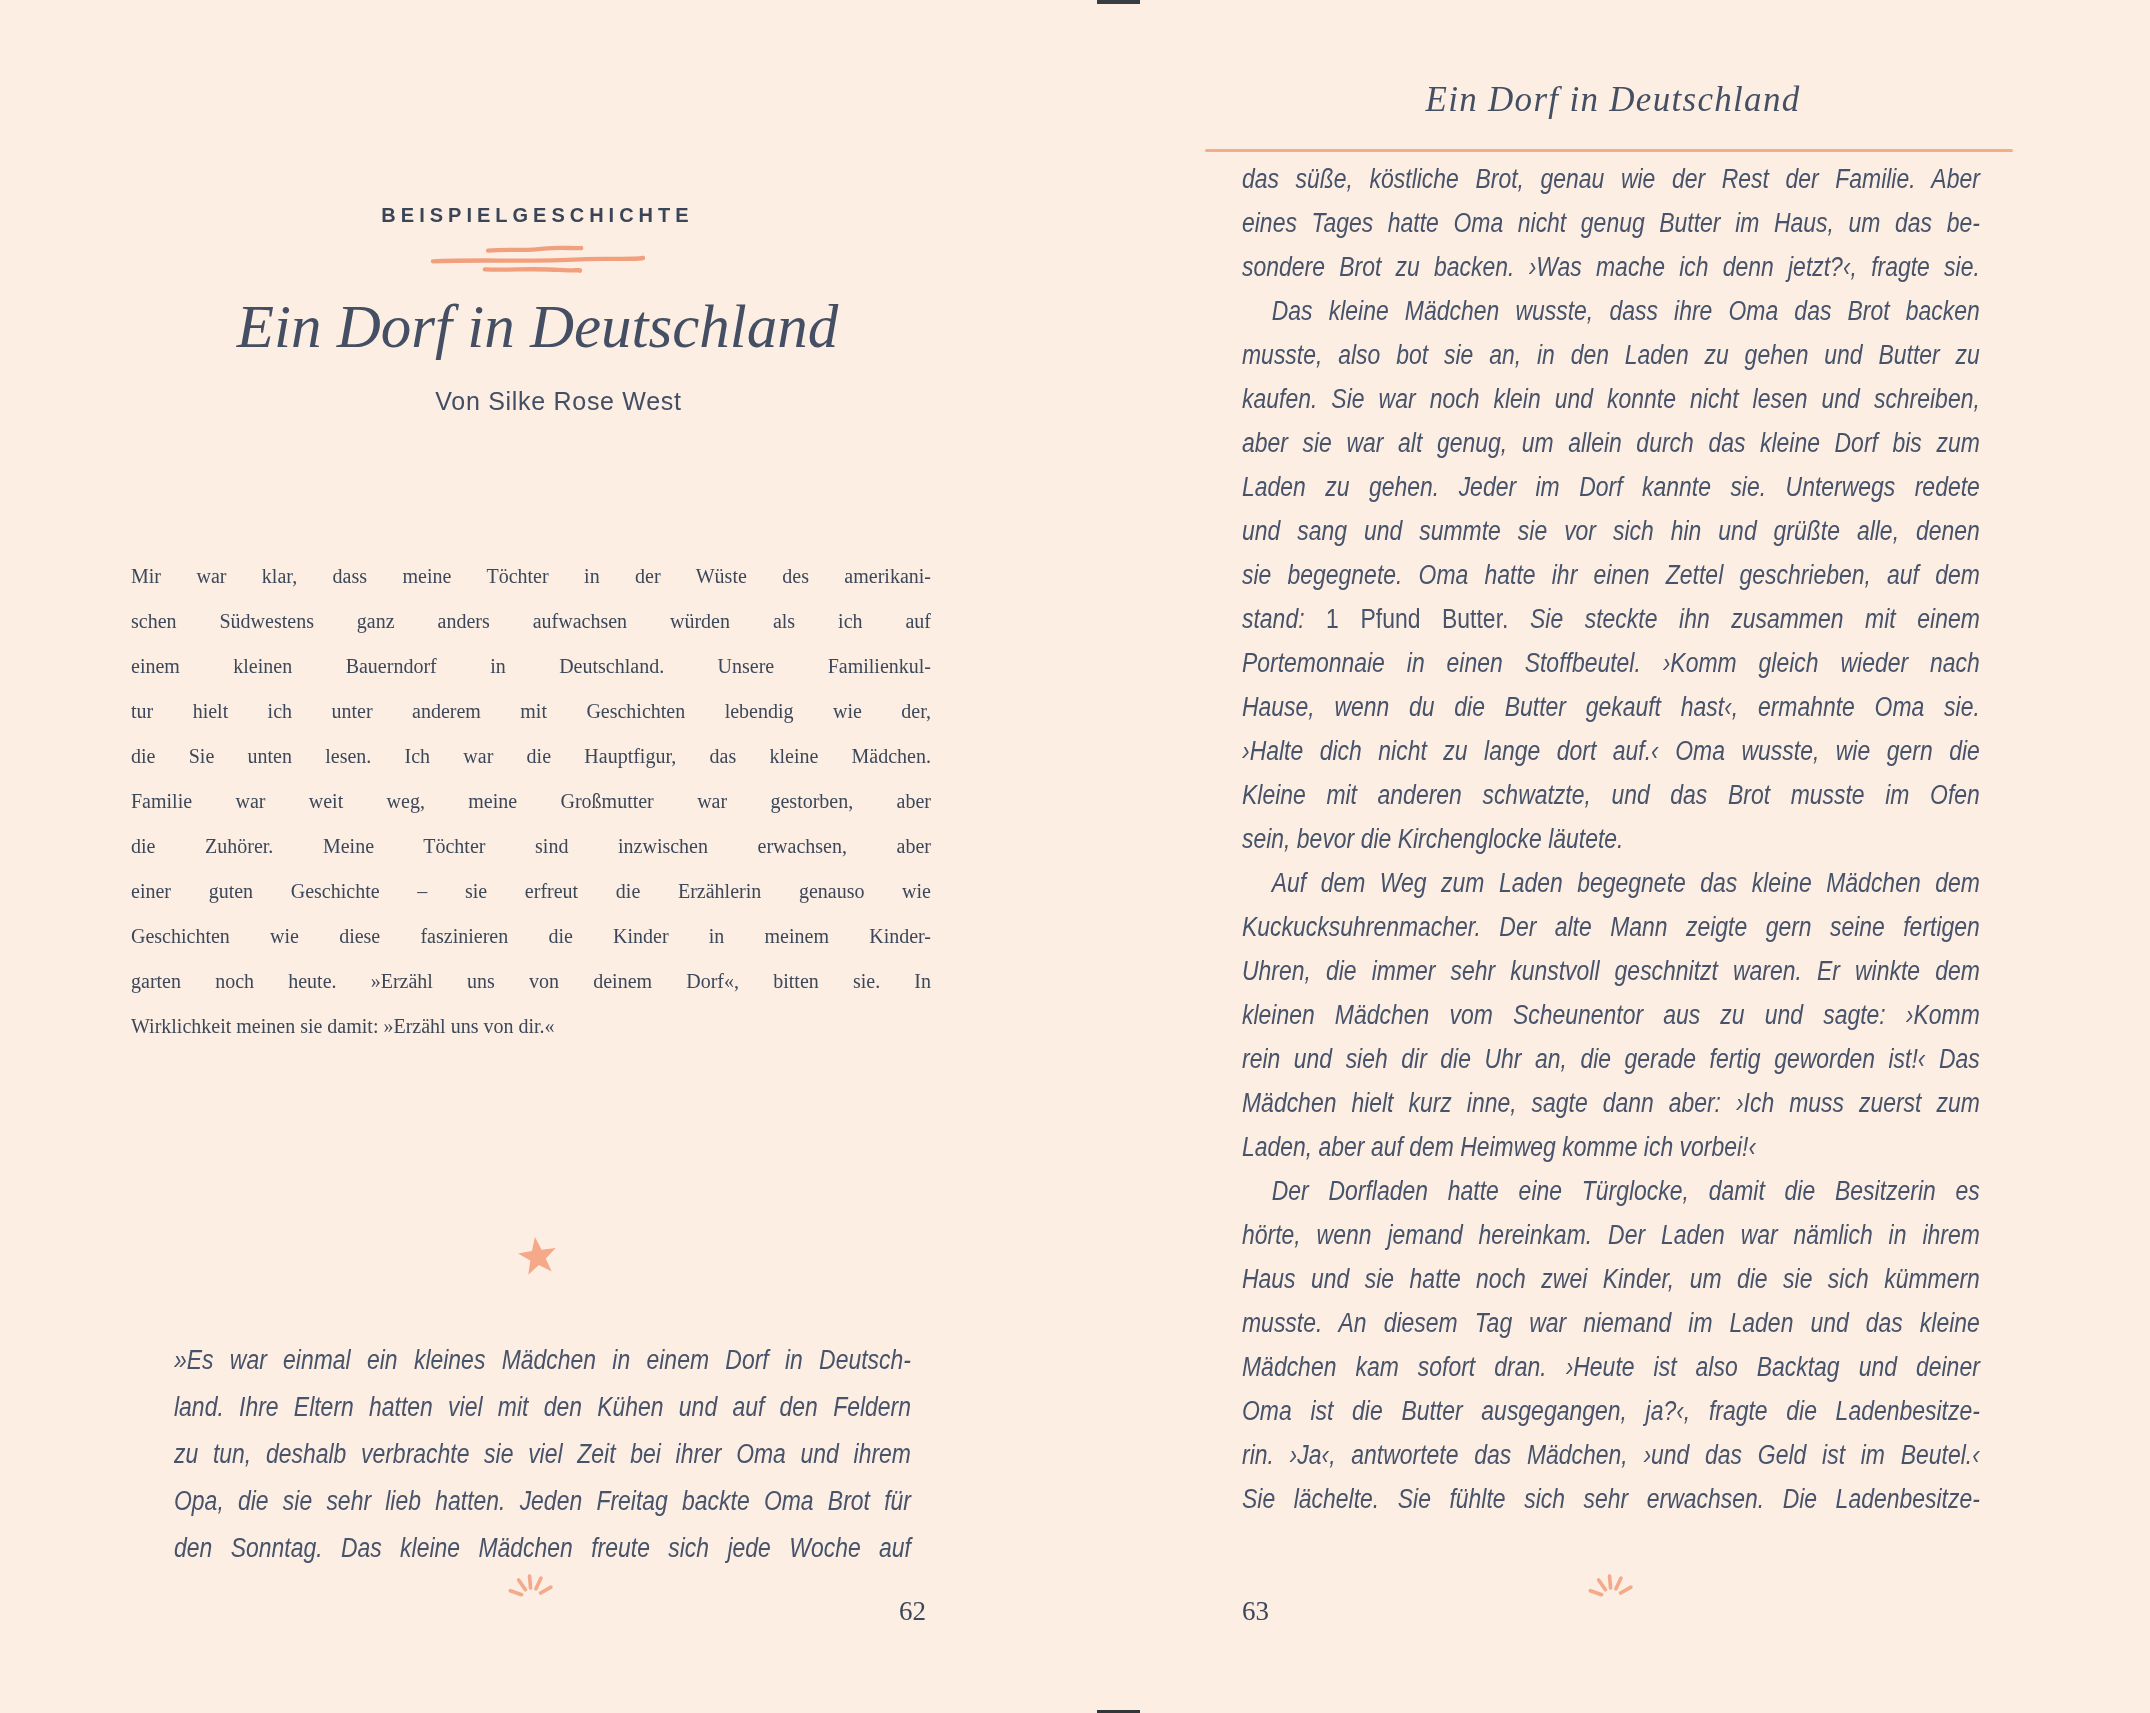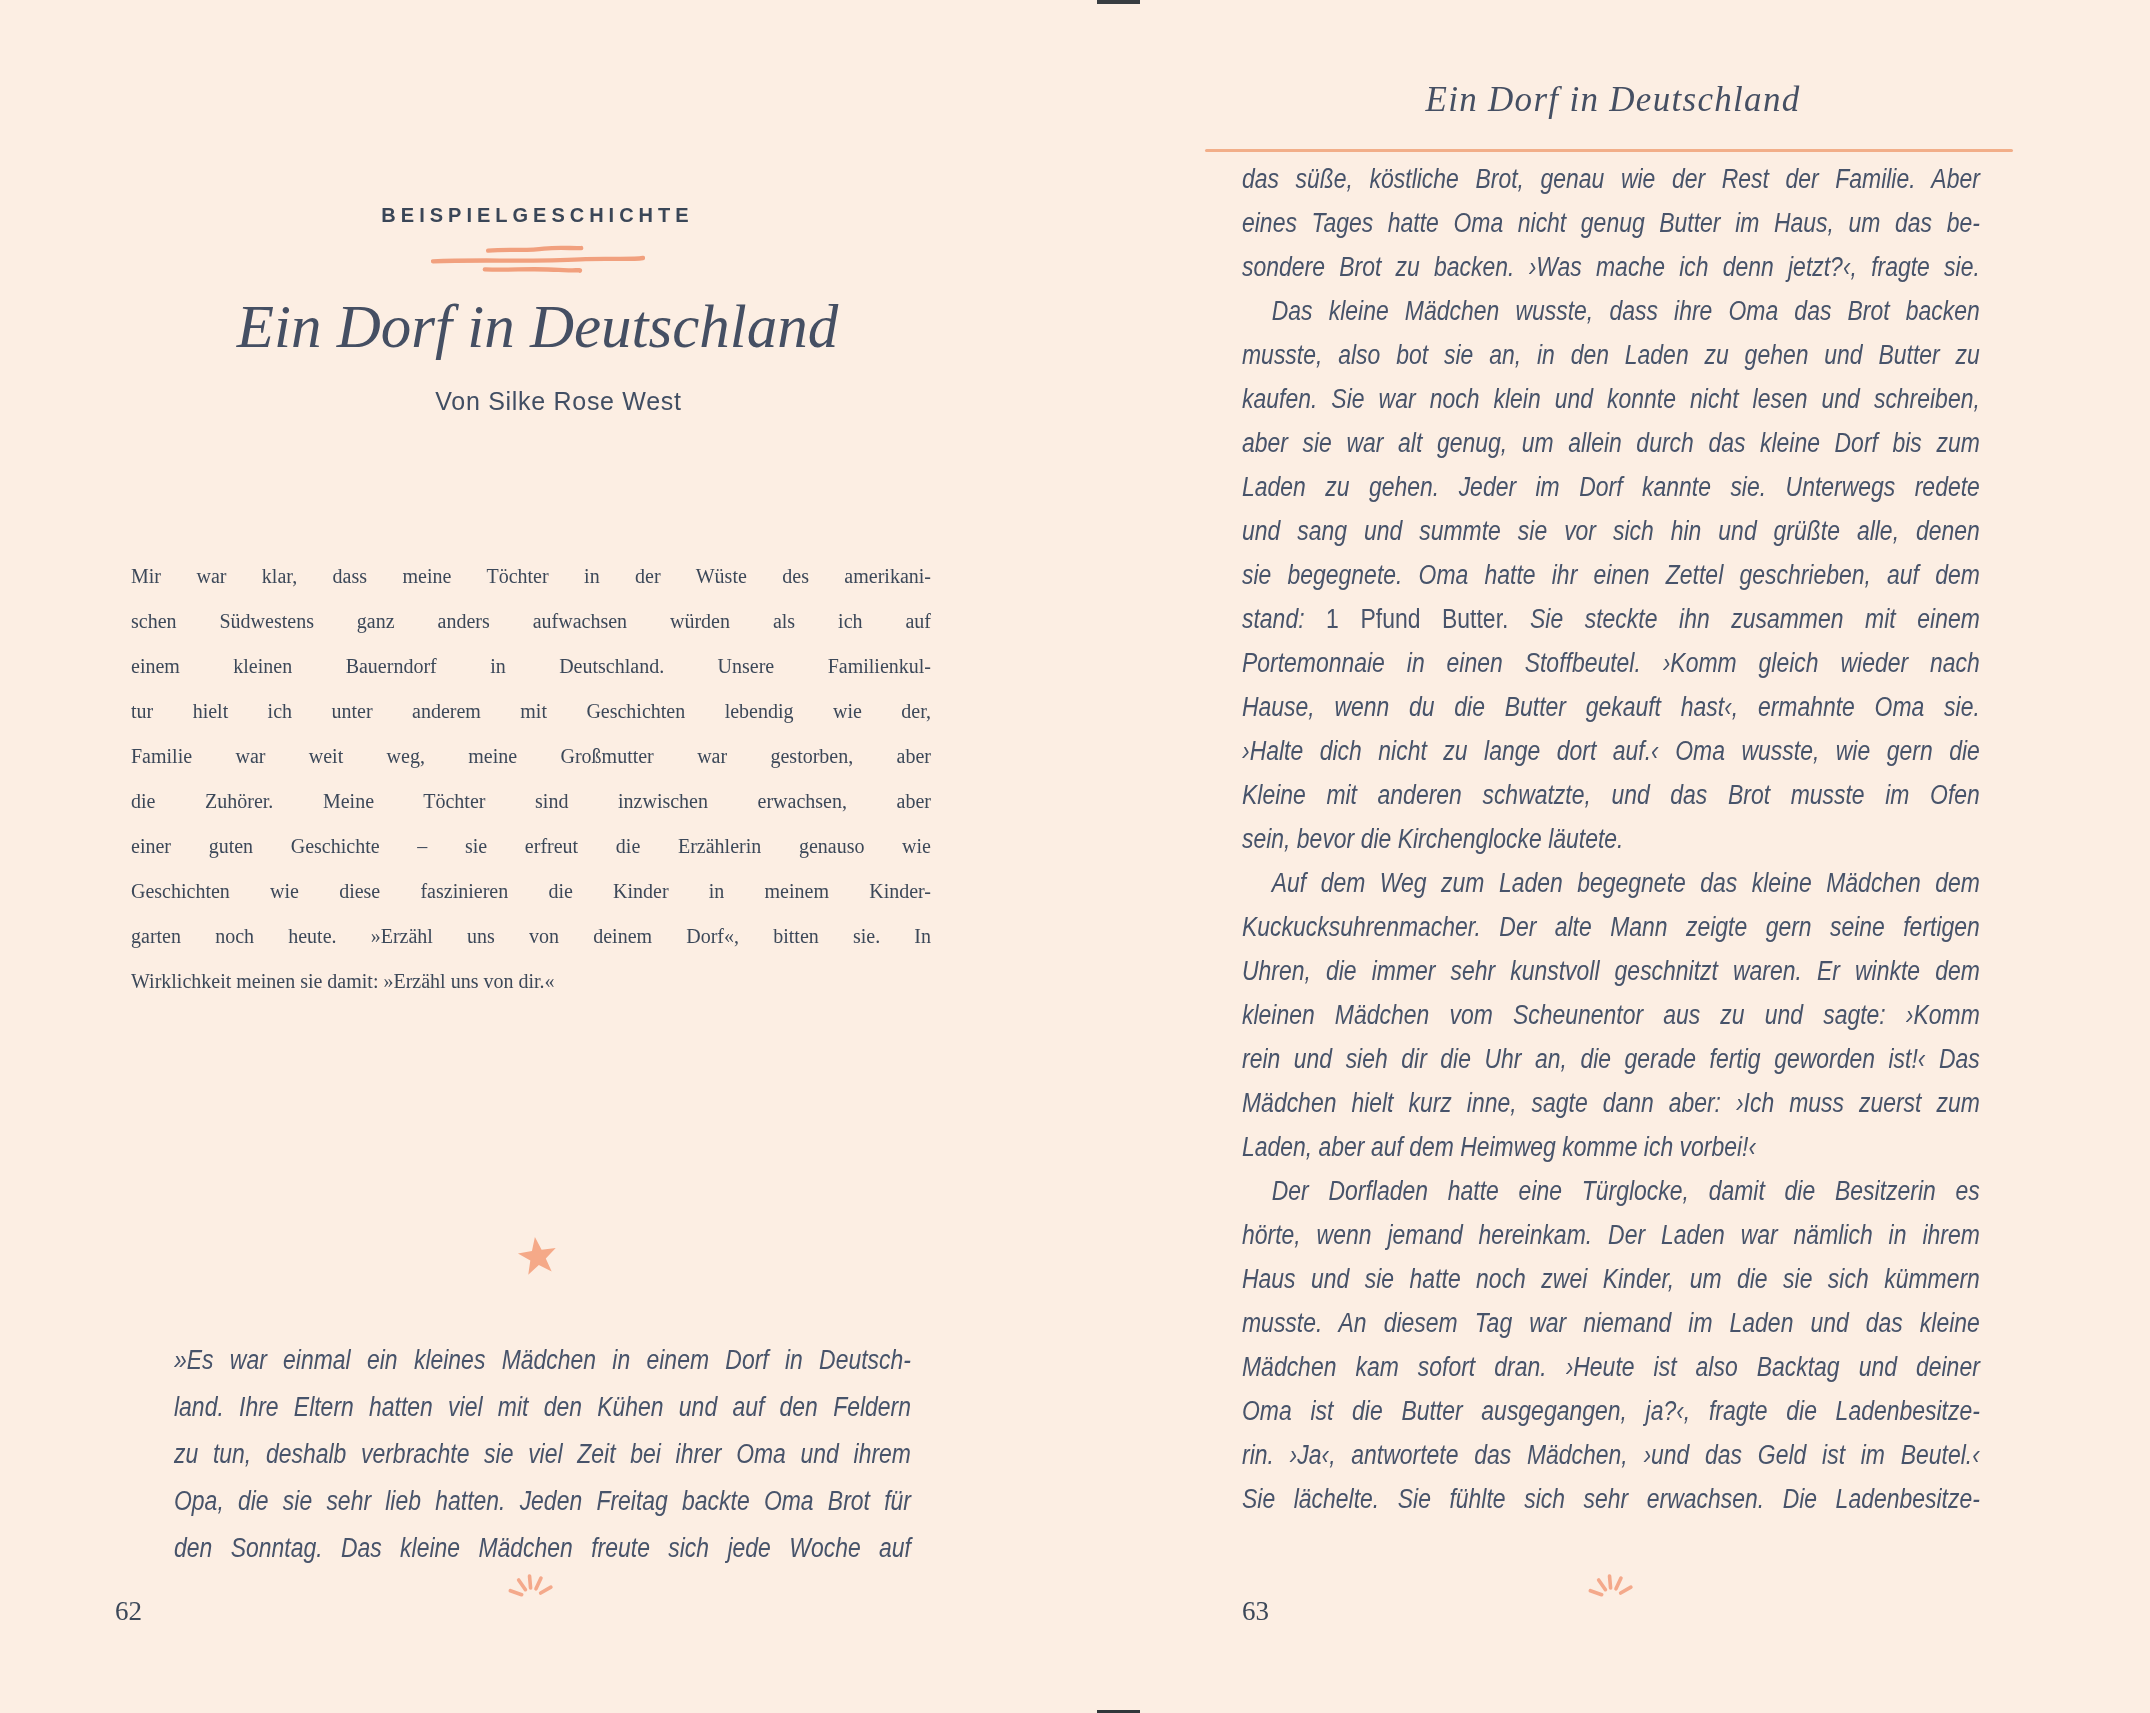--- a/index.html
+++ b/index.html
@@ -100,21 +100,21 @@
   }
 
   
   .sparkle-left{top:1568px;left:498px;}
   .sparkle-right{top:1568px;left:1578px;}
   .folio{
     font-family:"Liberation Serif",serif;
     font-size:27px;color:var(--ink);
     top:1596px;
   }
-  .folio-left{left:115px;width:800px;text-align:left;}
+  .folio-left{left:126px;width:800px;text-align:right;}
   .folio-right{left:1242px;width:738px;text-align:left;}
 </style>
 </head>
 <body>
 
 <div class="spread">
 
   <div class="print-mark top"></div>
   <div class="print-mark bottom"></div>
 
@@ -130,20 +130,21 @@
 
   <div class="abs centered-page-left story-title">Ein Dorf in Deutschland</div>
 
   <div class="abs centered-page-left byline">Von Silke Rose West</div>
 
   <div class="abs textblock intro-block">
       <div class="line">Mir war klar, dass meine Töchter in der Wüste des amerikani-</div>
       <div class="line">schen Südwestens ganz anders aufwachsen würden als ich auf</div>
       <div class="line">einem kleinen Bauerndorf in Deutschland. Unsere Familienkul-</div>
       <div class="line">tur hielt ich unter anderem mit Geschichten lebendig wie der,</div>
+      <div class="line">die Sie unten lesen. Ich war die Hauptfigur, das kleine Mädchen.</div>
       <div class="line">Familie war weit weg, meine Großmutter war gestorben, aber</div>
       <div class="line">die Zuhörer. Meine Töchter sind inzwischen erwachsen, aber</div>
       <div class="line">einer guten Geschichte – sie erfreut die Erzählerin genauso wie</div>
       <div class="line">Geschichten wie diese faszinieren die Kinder in meinem Kinder-</div>
       <div class="line">garten noch heute. »Erzähl uns von deinem Dorf«, bitten sie. In</div>
       <div class="line end">Wirklichkeit meinen sie damit: »Erzähl uns von dir.«</div>
     </div>
 
   <svg class="abs star" style="left:516px" width="43" height="51" viewBox="0 0 60 64">
     <polygon transform="rotate(-8 30 32)" points="30,6 36.8,24.7 56.6,25.3 40.9,37.6 46.5,56.7 30,45.5 13.5,56.7 19.1,37.6 3.4,25.3 23.2,24.7" fill="#f5a988"></polygon>

